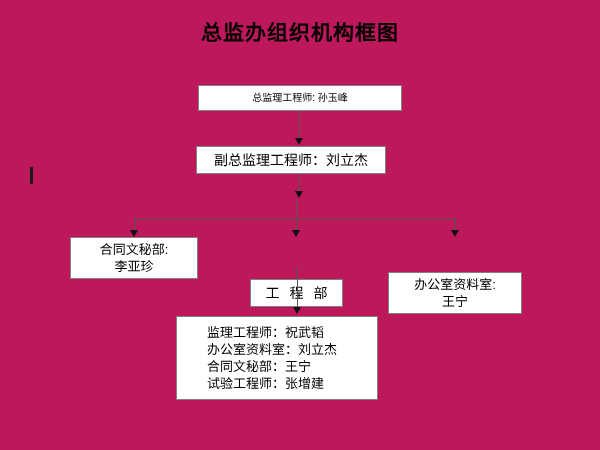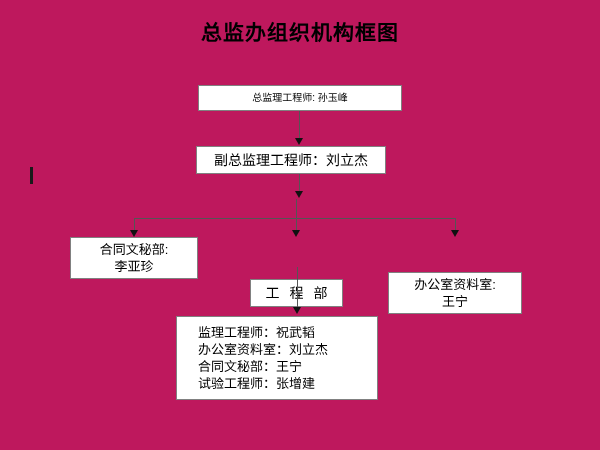--- a/index.html
+++ b/index.html
@@ -94,21 +94,21 @@
     font-size: 13px;
     margin-top: 33px;
   }
   #node-staff {
     left: 176px;
     top: 316px;
     width: 202px;
     height: 84px;
     font-size: 13px;
     align-items: flex-start;
-    padding-left: 21px;
+    padding-left: 30px;
   }
   #node-staff .line {
     text-align: left;
   }
 
   
   .vline {
     position: absolute;
     width: 1px;
     background: #555555;

